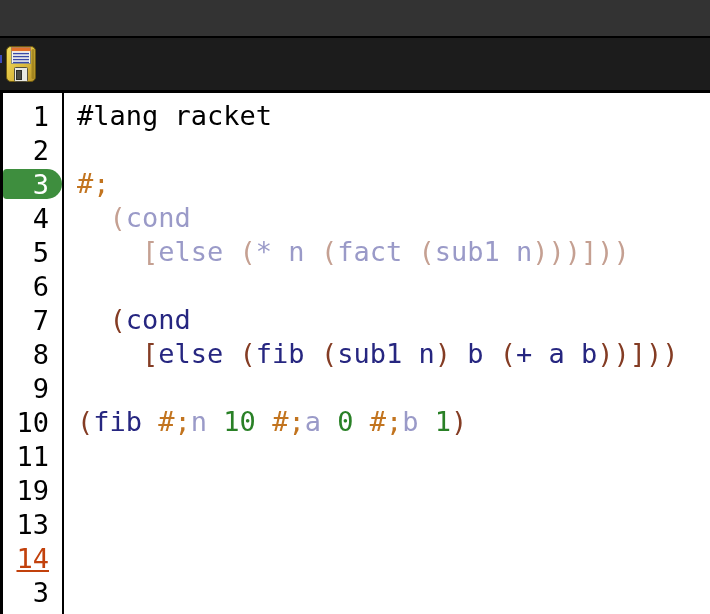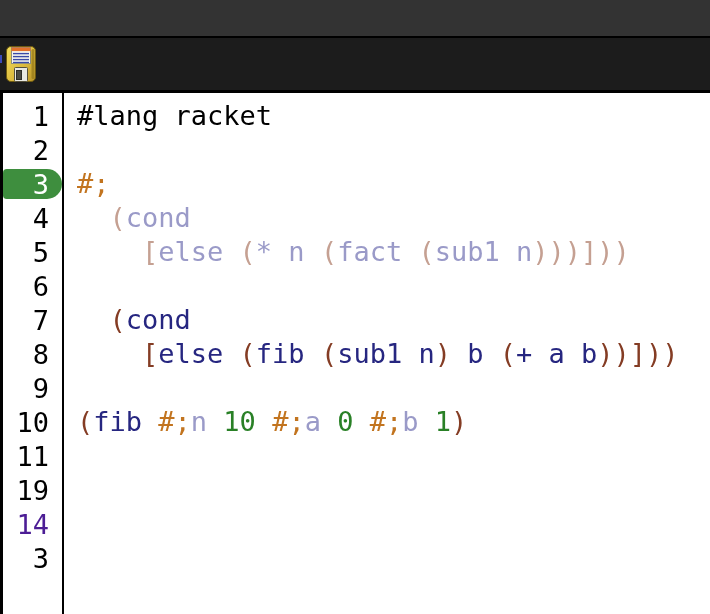--- a/index.html
+++ b/index.html
@@ -112,21 +112,24 @@
         <div class="gutter-row">
           <span class="num" style="color: rgb(0, 0, 0);">10</span>
         </div>
         <div class="gutter-row">
           <span class="num" style="color: rgb(0, 0, 0); margin-left: 6px;">11</span>
         </div>
         <div class="gutter-row">
           <span class="num" style="color: rgb(0, 0, 0);">19</span>
         </div>
         <div class="gutter-row">
-          <span class="num" style="color: #4c1d95;">14</span>
+          <span class="num" style="color: rgb(0, 0, 0);">13</span>
+        </div>
+        <div class="gutter-row">
+          <span class="num" style="color: #c2410c; text-decoration: underline;">14</span>
         </div>
         <div class="gutter-row">
           <span class="num" style="color: rgb(0, 0, 0);">3</span>
         </div>
       </div>
     <div class="code">
         <div class="code-row"><span style="color: rgb(0, 0, 0);">#lang racket</span></div>
         <div class="code-row"></div>
         <div class="code-row"><span style="color: rgb(194, 116, 31);">#;</span></div>
         <div class="code-row"><span style="color: rgb(0, 0, 0);">  </span><span style="color: rgb(197, 160, 146);">(</span><span style="color: rgb(154, 154, 200);">cond</span></div>

